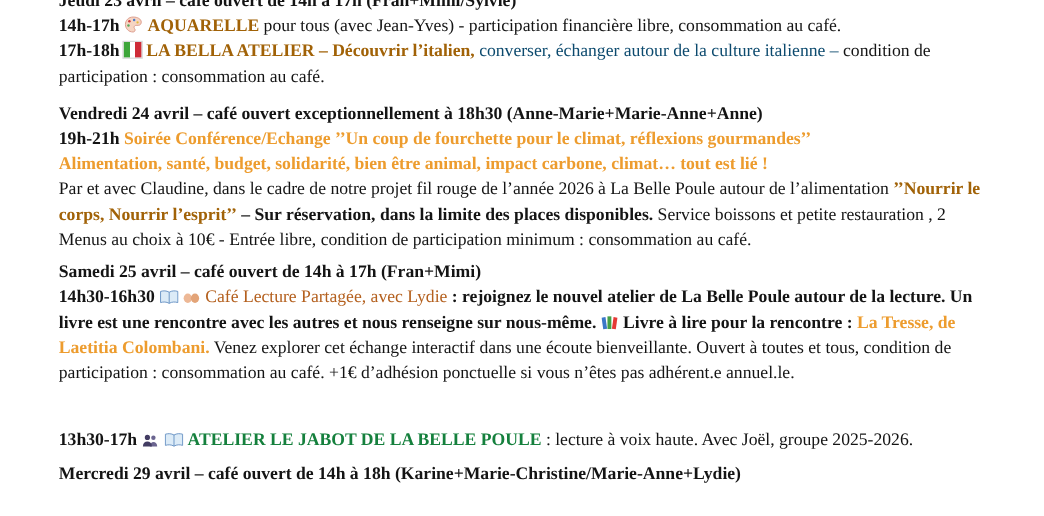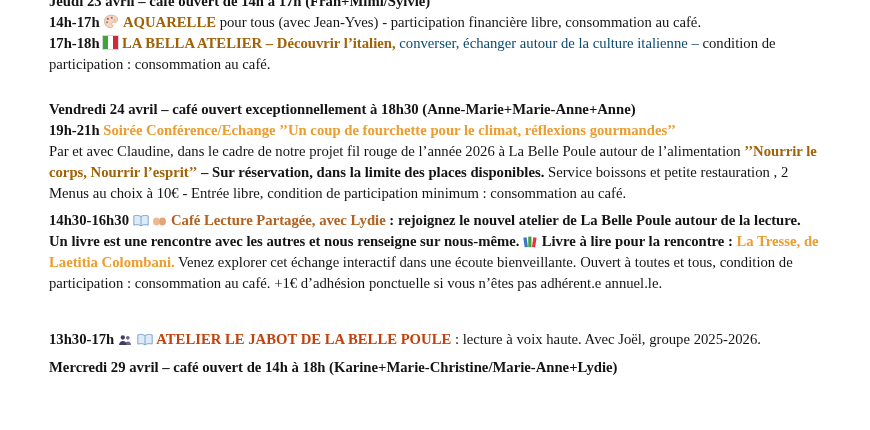--- a/index.html
+++ b/index.html
@@ -8,23 +8,23 @@
     background:#ffffff;
     font-family:"Liberation Serif","DejaVu Serif",serif;
     font-size:14.7px;line-height:21px;color:#141414;
   }
   .doc{position:absolute;left:49px;top:-9px;width:772px;}
   .para{margin:0;text-align:left;}
   .b{font-weight:700;}
   .red-b{color:#a16207;font-weight:700;}
   .red{color:#0c4a6e;font-family:Liberation Serif, serif;}
   .org-b{color:#ED9C2E;font-weight:700;text-align:right;}
-  .brn-b{color:#B4601E;font-weight:700;}
-  .pur-b{color:#c2410c;font-weight:700;margin-top:27px;}
-  .sec-vendredi{margin-top:24px;}
+  .brn-b{color:#B4601E;font-weight:400;}
+  .pur-b{color:#15803d;font-weight:700;margin-top:27px;}
+  .sec-vendredi{margin-top:10px;}
   .sec-samedi{margin-top:6px;}
   .sec-lundi{margin-top:35px;}
   .sec-mercredi{margin-top:7px;}
   .icon{display:inline-block;vertical-align:-2px;line-height:0;}
   .icon svg{display:inline-block;}
   .flag{
     display:inline-block;width:15px;height:13px;vertical-align:-1px;
     background:linear-gradient(to right,#3DA639 0 34%,#ffffff 34% 66%,#CE2B37 66% 100%);
     outline:0.5px solid #d8d8d8;
   }
@@ -57,28 +57,32 @@
     </div>
   </section>
 
   <section class="sec sec-vendredi">
     <div class="para"><span class="b">Vendredi 24 avril – café ouvert exceptionnellement à 18h30 (Anne-Marie+Marie-Anne+Anne)</span></div>
     <div class="para">
       <span class="b">19h-21h</span>
       <span class="org-b">Soirée Conférence/Echange ’’Un coup de fourchette pour le climat, réflexions gourmandes’’</span>
     </div>
     <div class="para">
+      <span class="org-b">Alimentation, santé, budget, solidarité, bien être animal, impact carbone, climat… tout est lié !</span>
+    </div>
+    <div class="para">
       <span>Par et avec Claudine, dans le cadre de notre projet fil rouge de l’année 2026 à La Belle Poule autour de l’alimentation</span>
       <span class="red-b">’’Nourrir le corps, Nourrir l’esprit’’</span>
       <span class="b">– Sur réservation, dans la limite des places disponibles.</span>
       <span>Service boissons et petite restauration , 2 Menus au choix à 10€ - Entrée libre, condition de participation minimum : consommation au café.</span>
     </div>
   </section>
 
   <section class="sec sec-samedi">
+    <div class="para"><span class="b">Samedi 25 avril – café ouvert de 14h à 17h (Fran+Mimi)</span></div>
     <div class="para">
       <span class="b">14h30-16h30</span>
       <span class="icon"><svg width="16" height="13" viewBox="0 0 20 16">
             <path d="M1 2.2c3-.9 6-.9 9 .8 3-1.7 6-1.7 9-.8v11.6c-3-.9-6-.9-9 .8-3-1.7-6-1.7-9-.8z" fill="#DCEBF7" stroke="#6A93C4" stroke-width="1"></path>
             <line x1="10" y1="3" x2="10" y2="14.6" stroke="#6A93C4" stroke-width="1"></line>
           </svg></span>
       <span class="icon"><svg width="15" height="11" viewBox="0 0 20 14">
             <ellipse cx="6" cy="7" rx="4.6" ry="5.2" fill="#EDB896"></ellipse>
             <ellipse cx="14" cy="7" rx="4.6" ry="5.2" fill="#E3A478"></ellipse>
           </svg></span>

